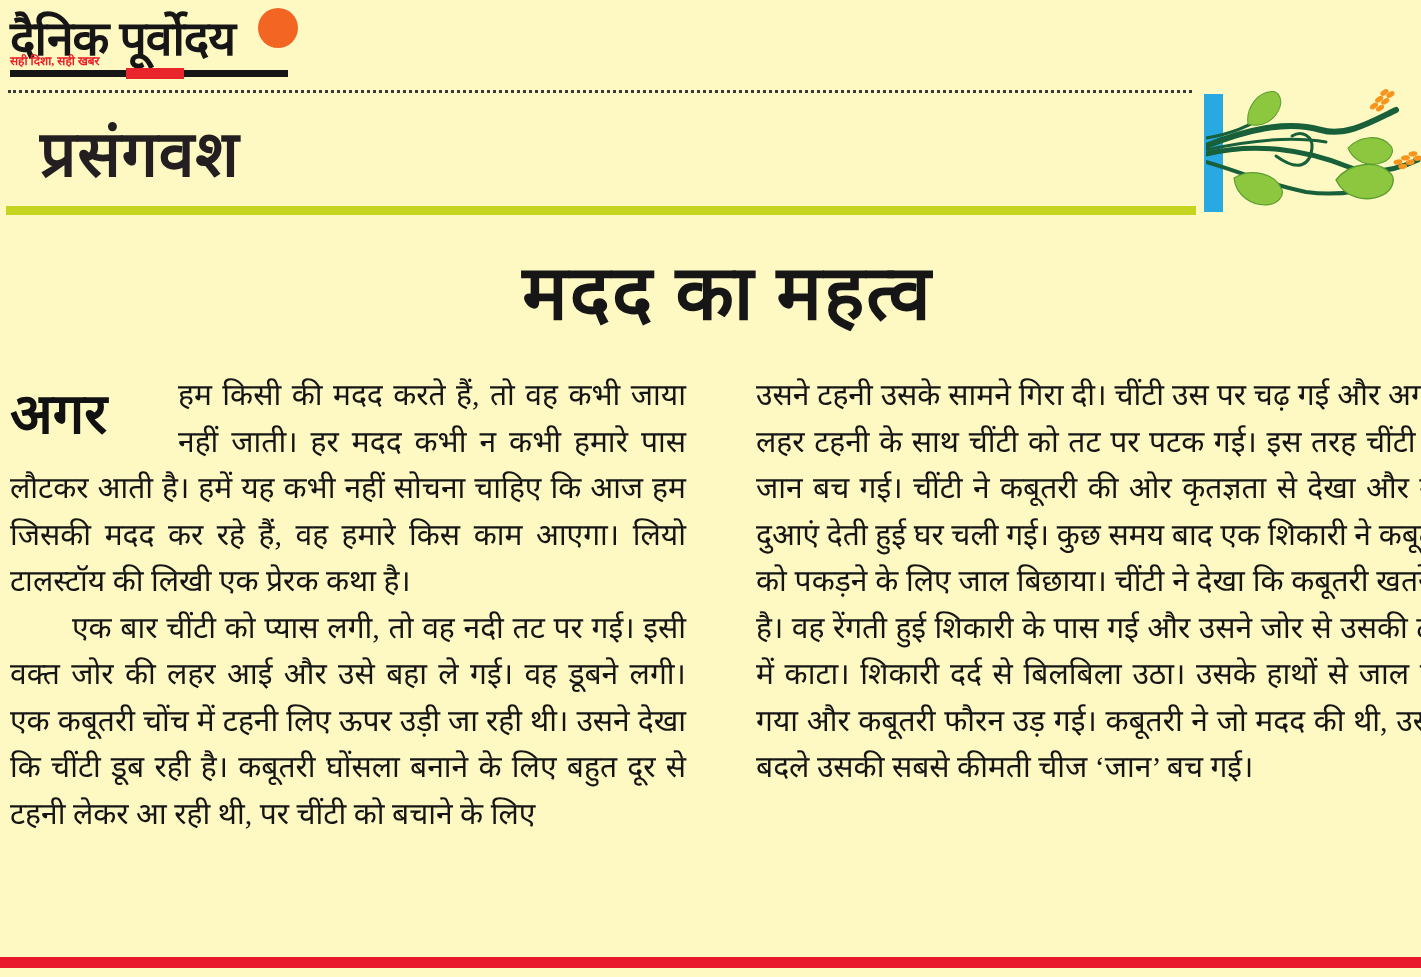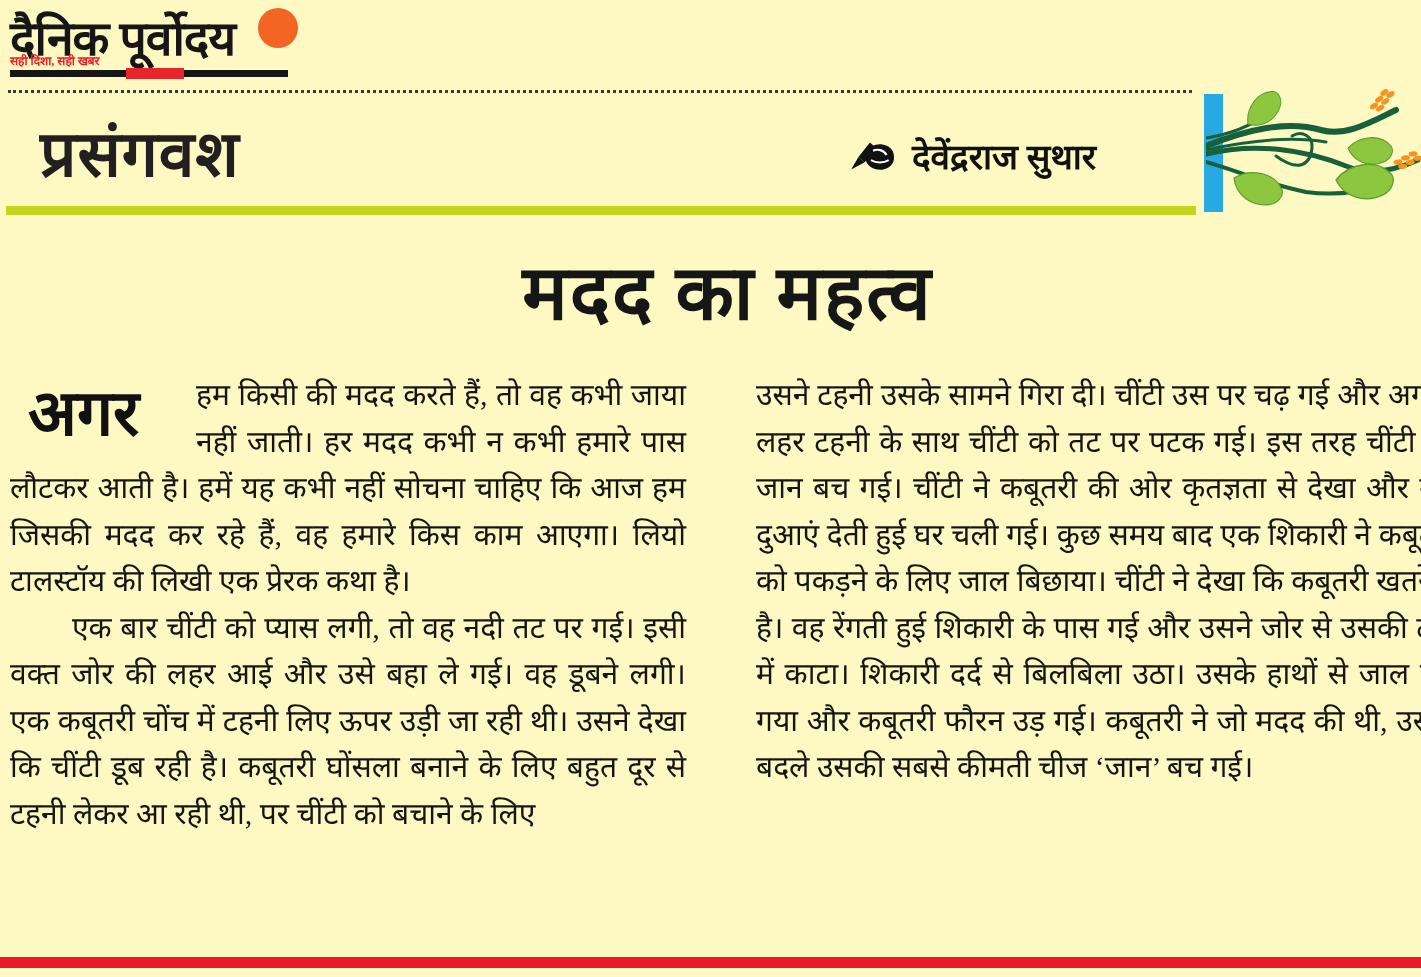--- a/index.html
+++ b/index.html
@@ -46,52 +46,42 @@
   
   .headline {
     position:absolute; top:238px; left:17px; width:1421px; text-align:center;
     font-size:76px; font-weight:bold; color:#161616; letter-spacing:2px;
   }
   .col { position:absolute; top:372px; font-size:30px; line-height:46.5px;
          text-align:justify; color:#151515; }
   .col-left  { left:10px;  width:676px; }
   .col-right { left:756px; width:700px; }
   .dropword {
-    float:left; width:168px; height:92px; font-size:64px; font-weight:bold;
-    line-height:84px; color:#111;margin-left:18px;
+    float:left; width:168px; height:92px; font-size:56px; font-weight:bold;
+    line-height:84px; color:#111;
   }
   .para2 { text-indent:62px; }
 </style>
 </head>
 <body>
 
 <div class="page">
 
   <div class="masthead">
     <div class="logo-dot"></div>
     <div class="logo-text">दैनिक पूर्वोदय</div>
     <div class="tagline">सही दिशा, सही खबर</div>
     <div class="masthead-bar"></div>
     <div class="masthead-badge"></div>
   </div>
 
   <div class="dotted-rule"></div>
 
   <div class="section-title">प्रसंगवश</div>
 
-  <div class="byline">
-    <svg class="byline-icon" viewBox="0 0 46 32" xmlns="http://www.w3.org/2000/svg">
-      <path d="M3,29 L10,17 L16,22 Z" fill="#111"></path>
-      <path d="M10,17 L21,3 L27,8 L16,22 Z" fill="#111"></path>
-      <path d="M18,12 C20,7 27,4 33,5 C41,6 45,12 44,19 C43,26 36,30 28,29 C22,28 18,24 17,20 Z" fill="#111"></path>
-      <path d="M24,11 C28,9 34,10 37,15" stroke="#fff" stroke-width="2" fill="none"></path>
-      <path d="M22,20 C27,23 34,23 39,20" stroke="#fff" stroke-width="2" fill="none"></path>
-    </svg>
-    <span class="byline-name">देवेंद्रराज सुथार</span>
-  </div>
 
   <div class="green-rule"></div>
 
   <div class="cyan-bar"></div>
 
   <svg class="vine" viewBox="0 0 215 134" xmlns="http://www.w3.org/2000/svg">
     <g stroke="#17603a" fill="none" stroke-linecap="round">
       <path d="M0,62 C40,46 80,36 115,46 C140,53 165,38 190,26" stroke-width="6"></path>
       <path d="M0,70 C50,58 100,66 140,82 C165,92 190,86 212,76" stroke-width="5"></path>
       <path d="M0,78 C35,88 60,100 100,108 C128,112 155,108 178,100" stroke-width="4"></path>

